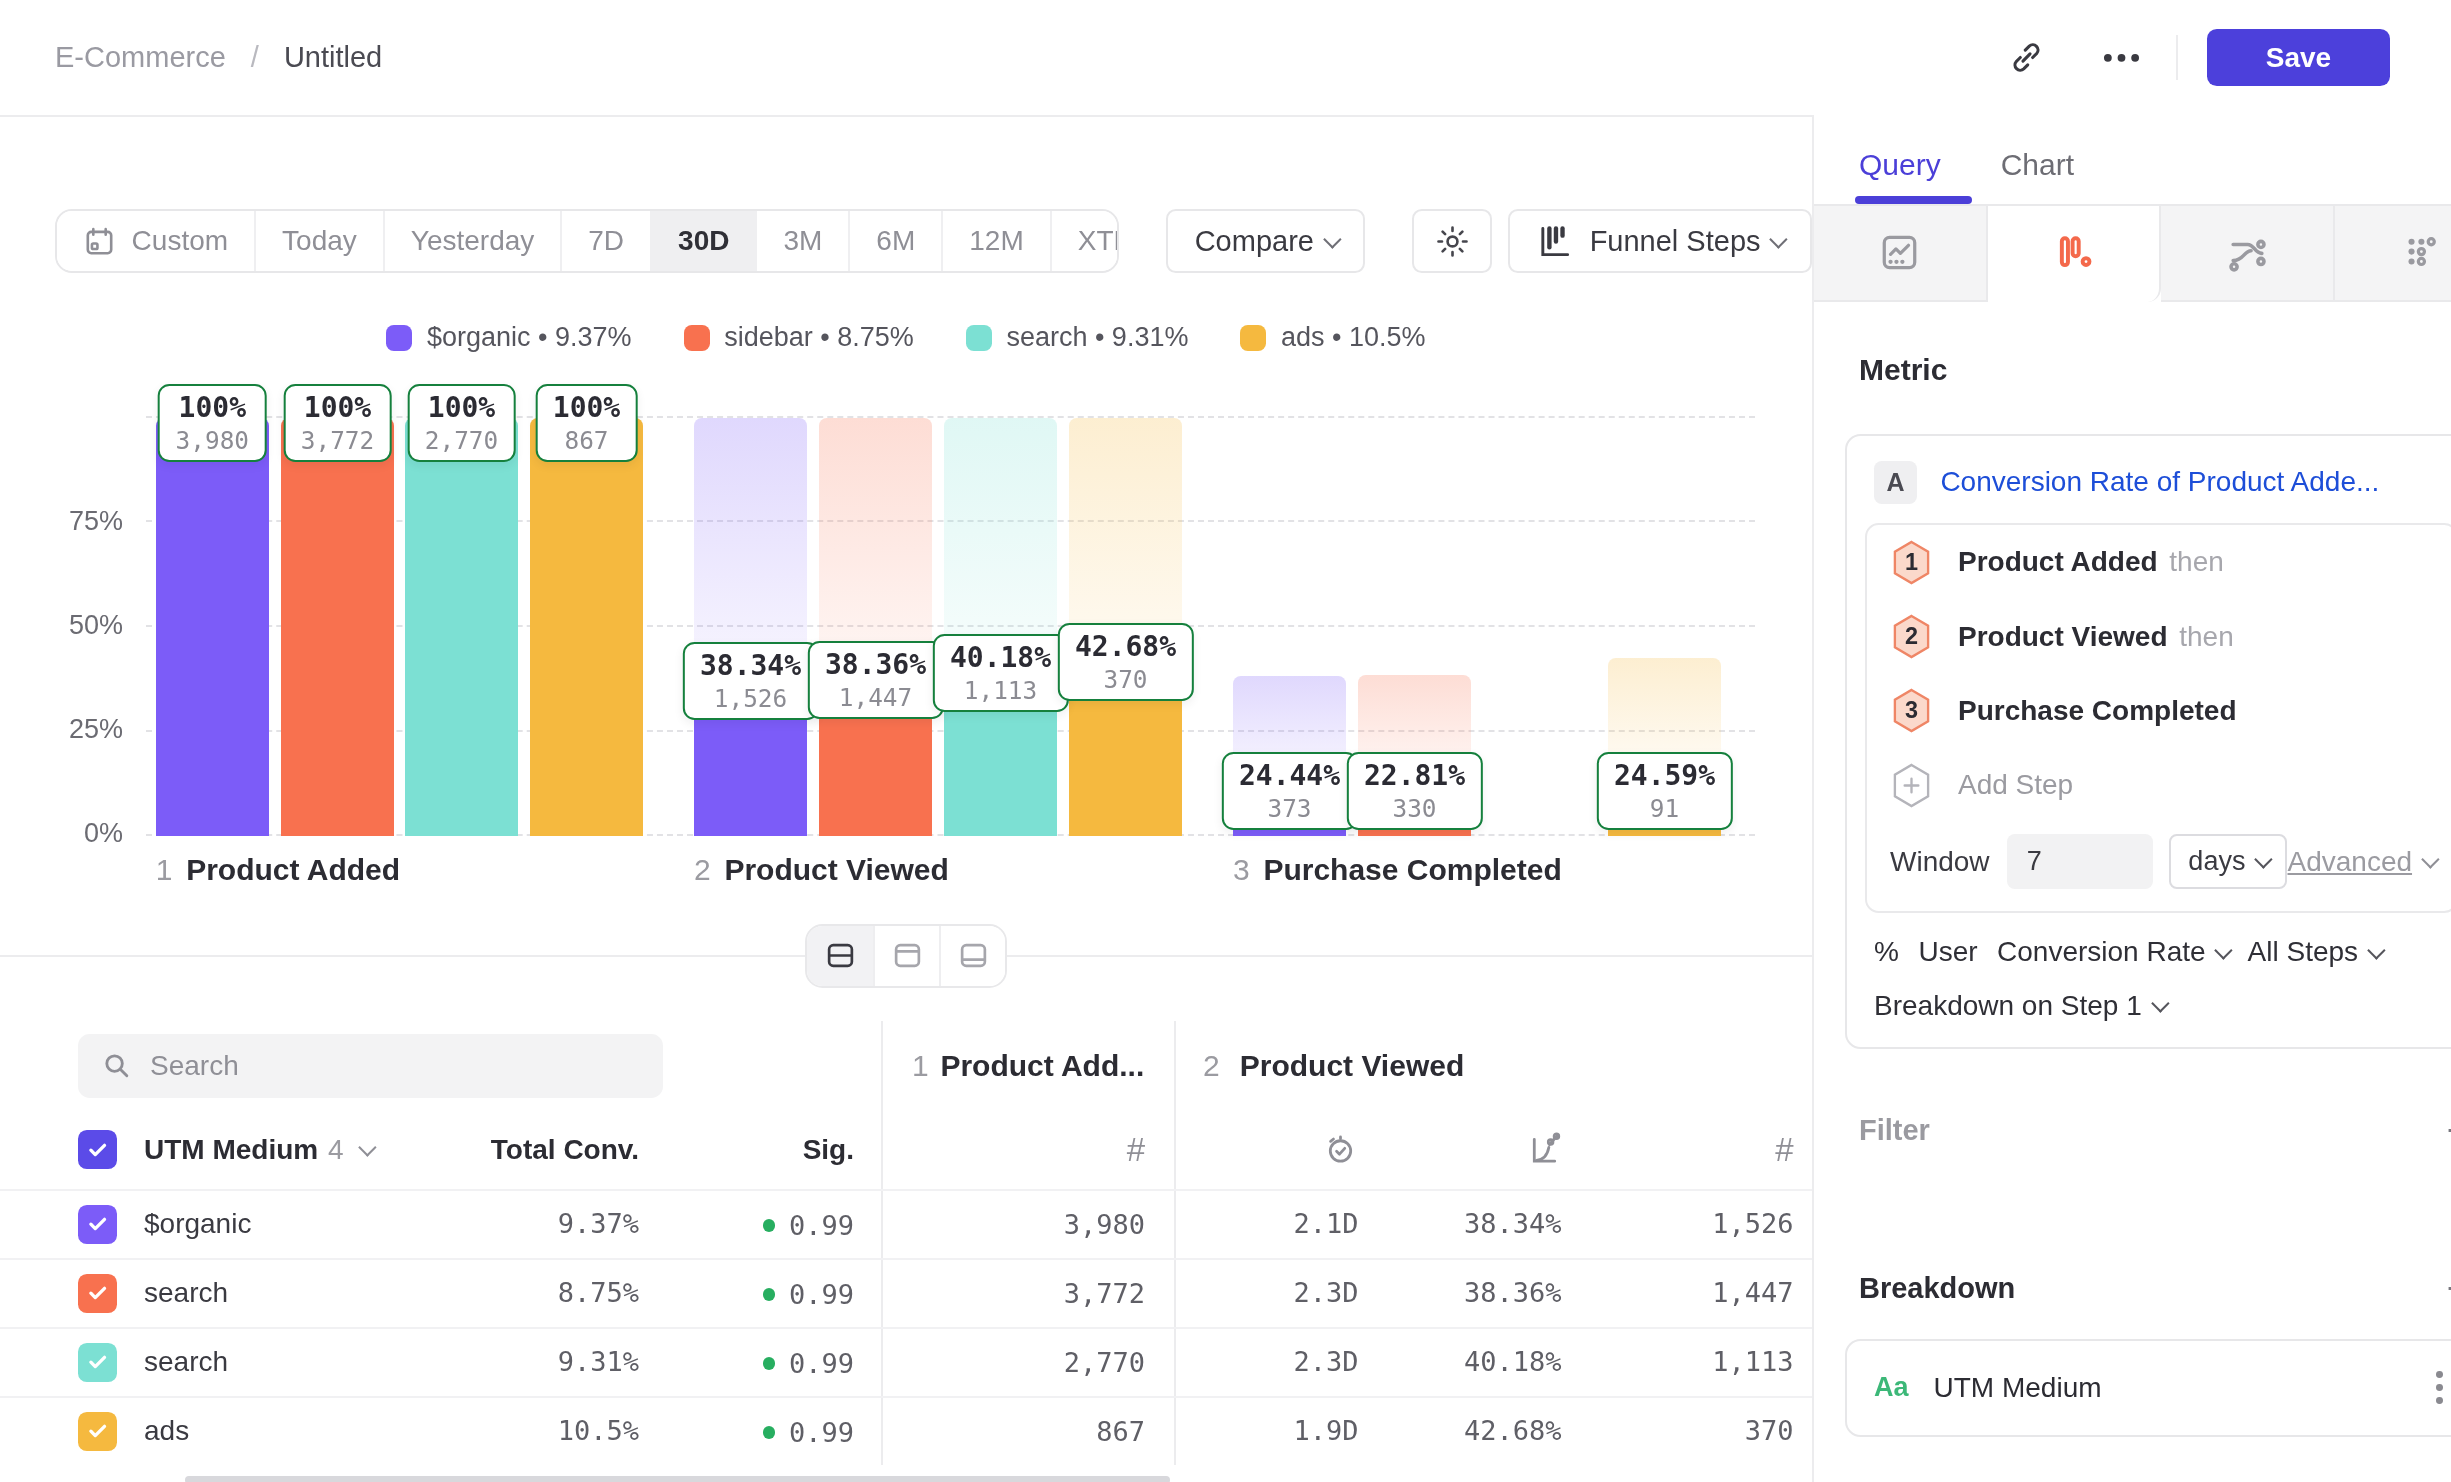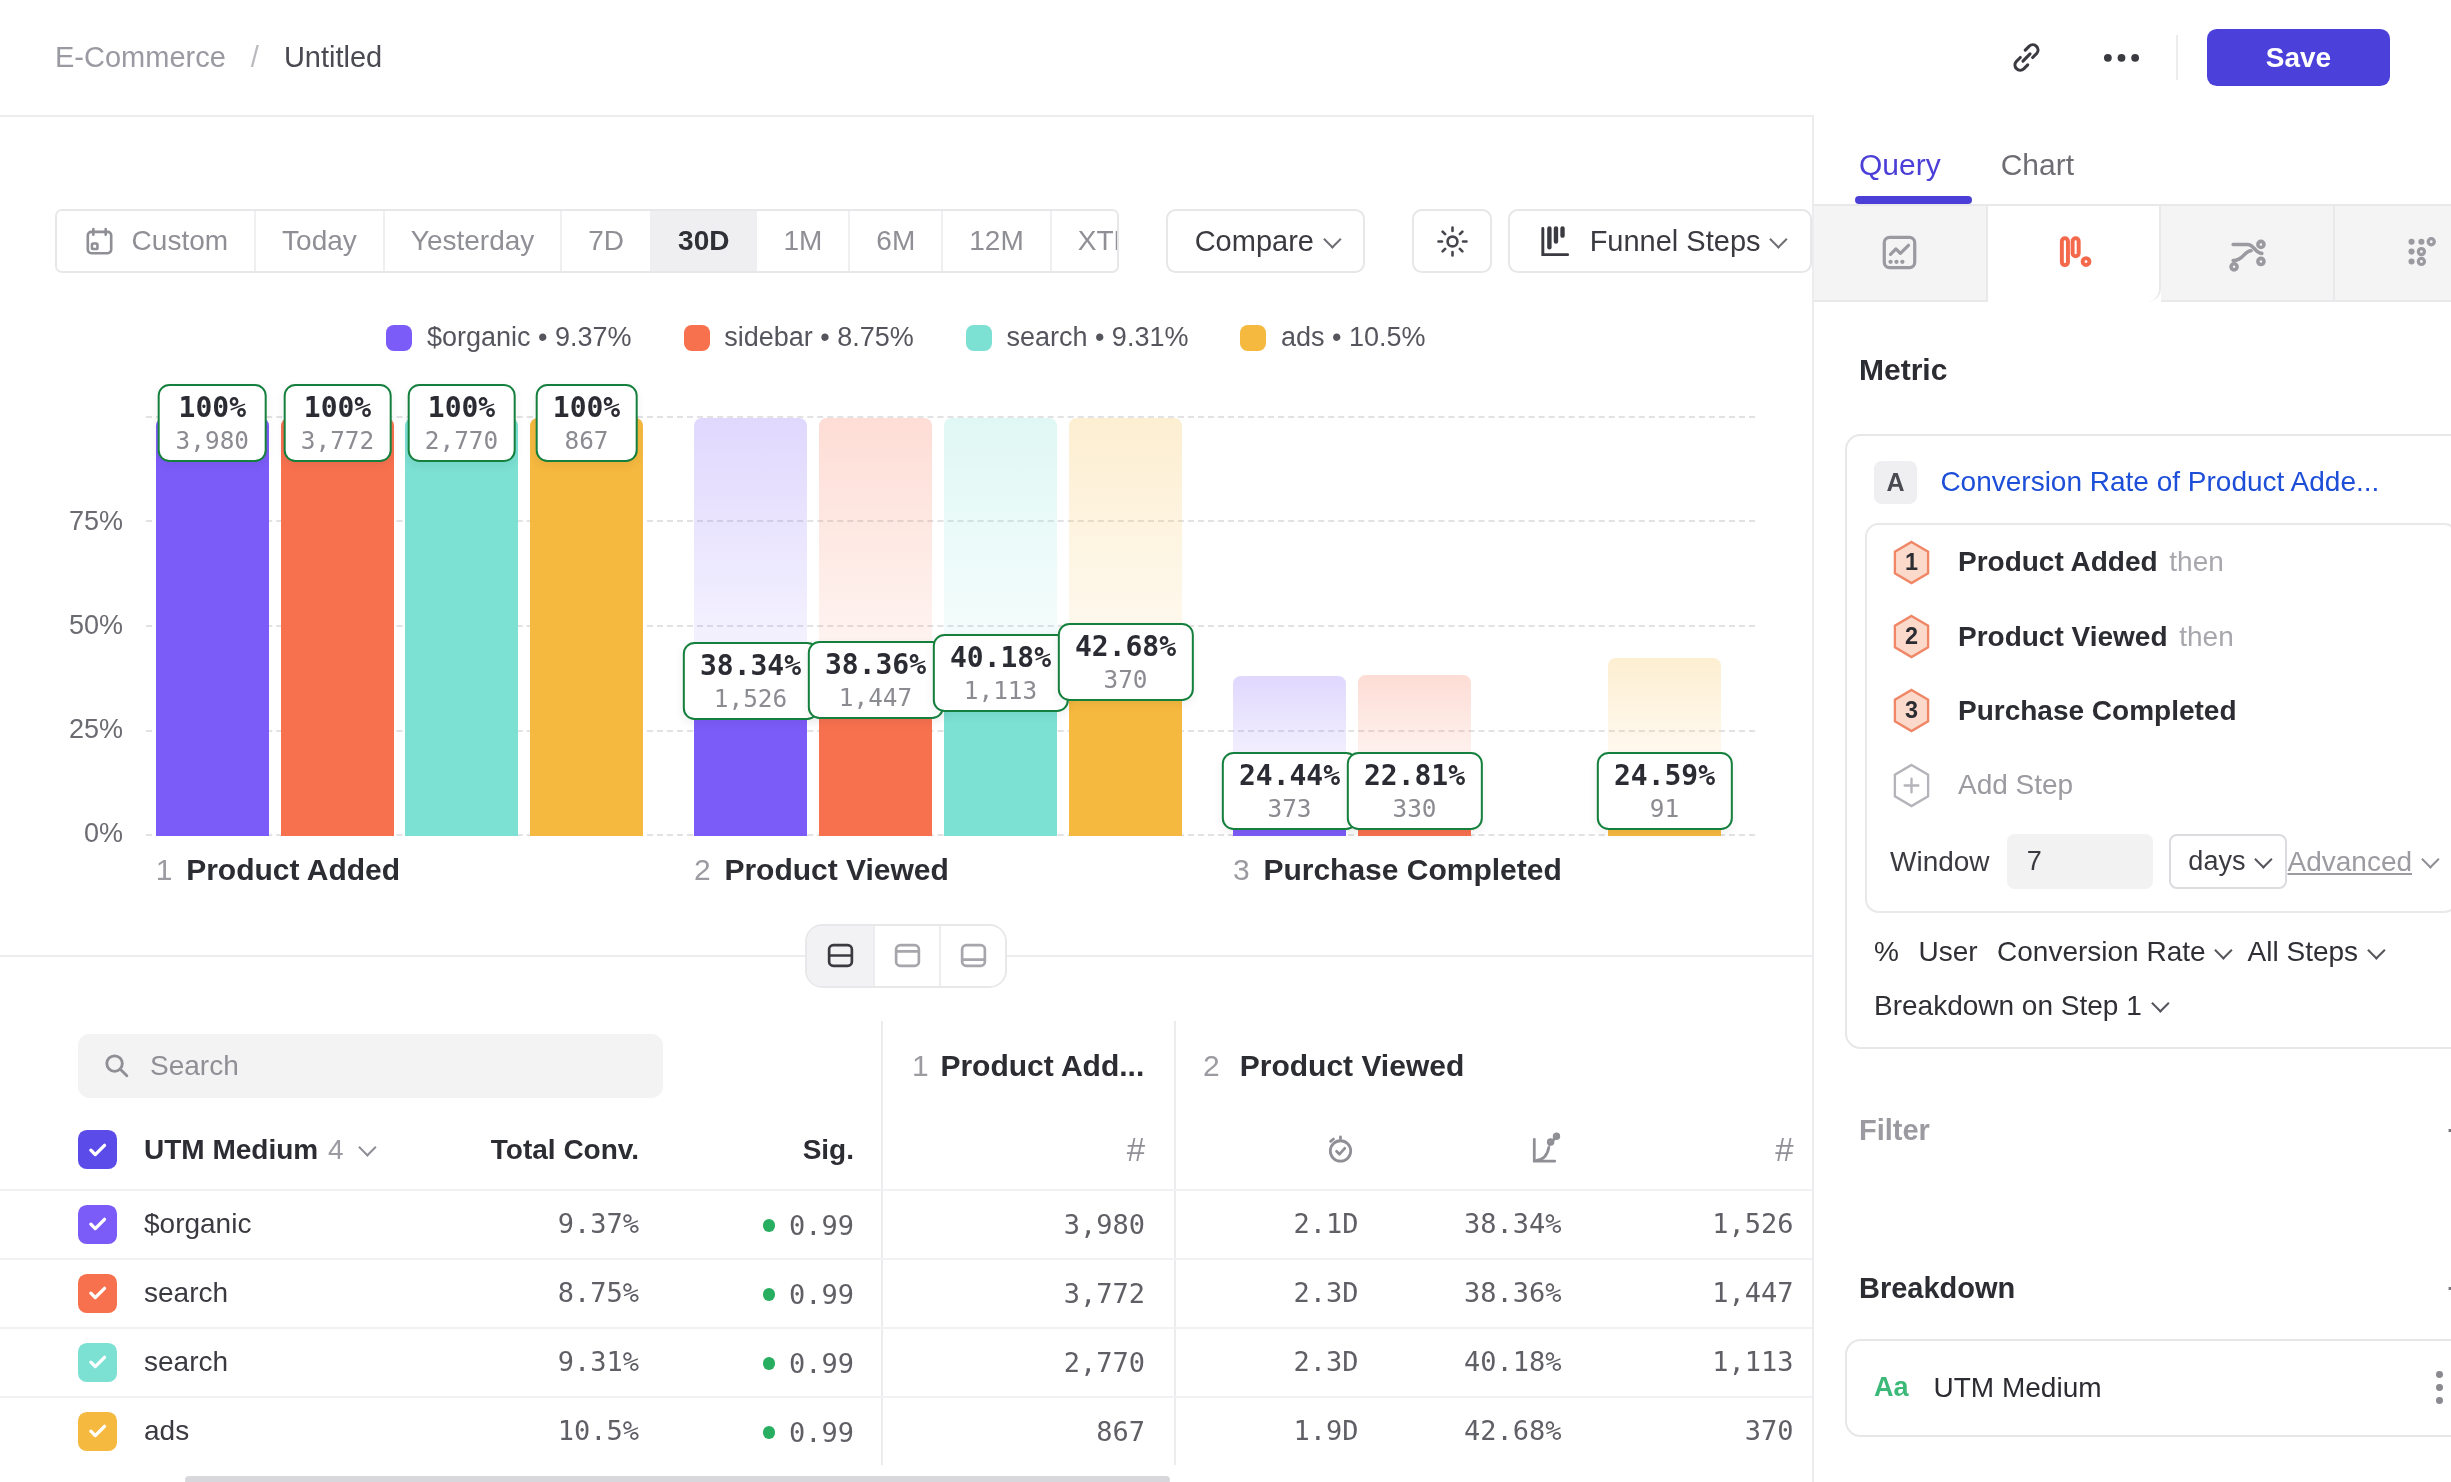--- a/index.html
+++ b/index.html
@@ -21,21 +21,21 @@
   .vline { width:2px; height:45px; background:#ececee; margin:0 29px 0 23.4px; }
   .save-btn { width:183px; height:57px; background:#4C40DB; color:#fff; font-size:28px; font-weight:700;
     border:none; border-radius:9.8px; cursor:pointer; }
 
   .main { display:flex; height:1367px; }
   .left { width:1812px; border-top:2px solid #ececee; position:relative; }
   .rpanel { flex:1; border-left:2px solid #ececee; }
 
   
   .toolbar { display:flex; align-items:center; margin:92px 0 0 55px; }
-  .seg { display:inline-flex; border:2px solid #e7e7e9; border-radius:7px; overflow:hidden; height:64px; }
+  .seg { display:inline-flex; border:2px solid #e7e7e9; border-radius:17px; overflow:hidden; height:64px; }
   .seg-btn { display:flex; align-items:center; padding:0 26px; font-size:28px; color:#8f8f96;
     border-left:2px solid #efeff1; cursor:pointer; white-space:nowrap; background:#fff; }
   .seg-btn:first-child { border-left:none; }
   .seg-btn.active { background:#efeff1; color:#2f2f36; font-weight:700; }
   .seg-btn .cal { margin-right:15.6px; }
   .btn { display:flex; align-items:center; height:64px; border:2px solid #e7e7e9; border-radius:9.8px;
     background:#fff; font-size:29px; color:#3a3a41; padding:0 27px; cursor:pointer; white-space:nowrap; }
   .btn .chev { border-color:#6f6f76; }
 
   
@@ -201,21 +201,21 @@
           <div class="seg-btn">
             <span>Yesterday</span>
           </div>
           <div class="seg-btn">
             <span>7D</span>
           </div>
           <div class="seg-btn active">
             <span>30D</span>
           </div>
           <div class="seg-btn">
-            <span>1M</span>
+            <span>3M</span>
           </div>
           <div class="seg-btn">
             <span>6M</span>
           </div>
           <div class="seg-btn">
             <span>12M</span>
           </div>
           <div class="seg-btn">
             <span>XTD</span>
           </div>

